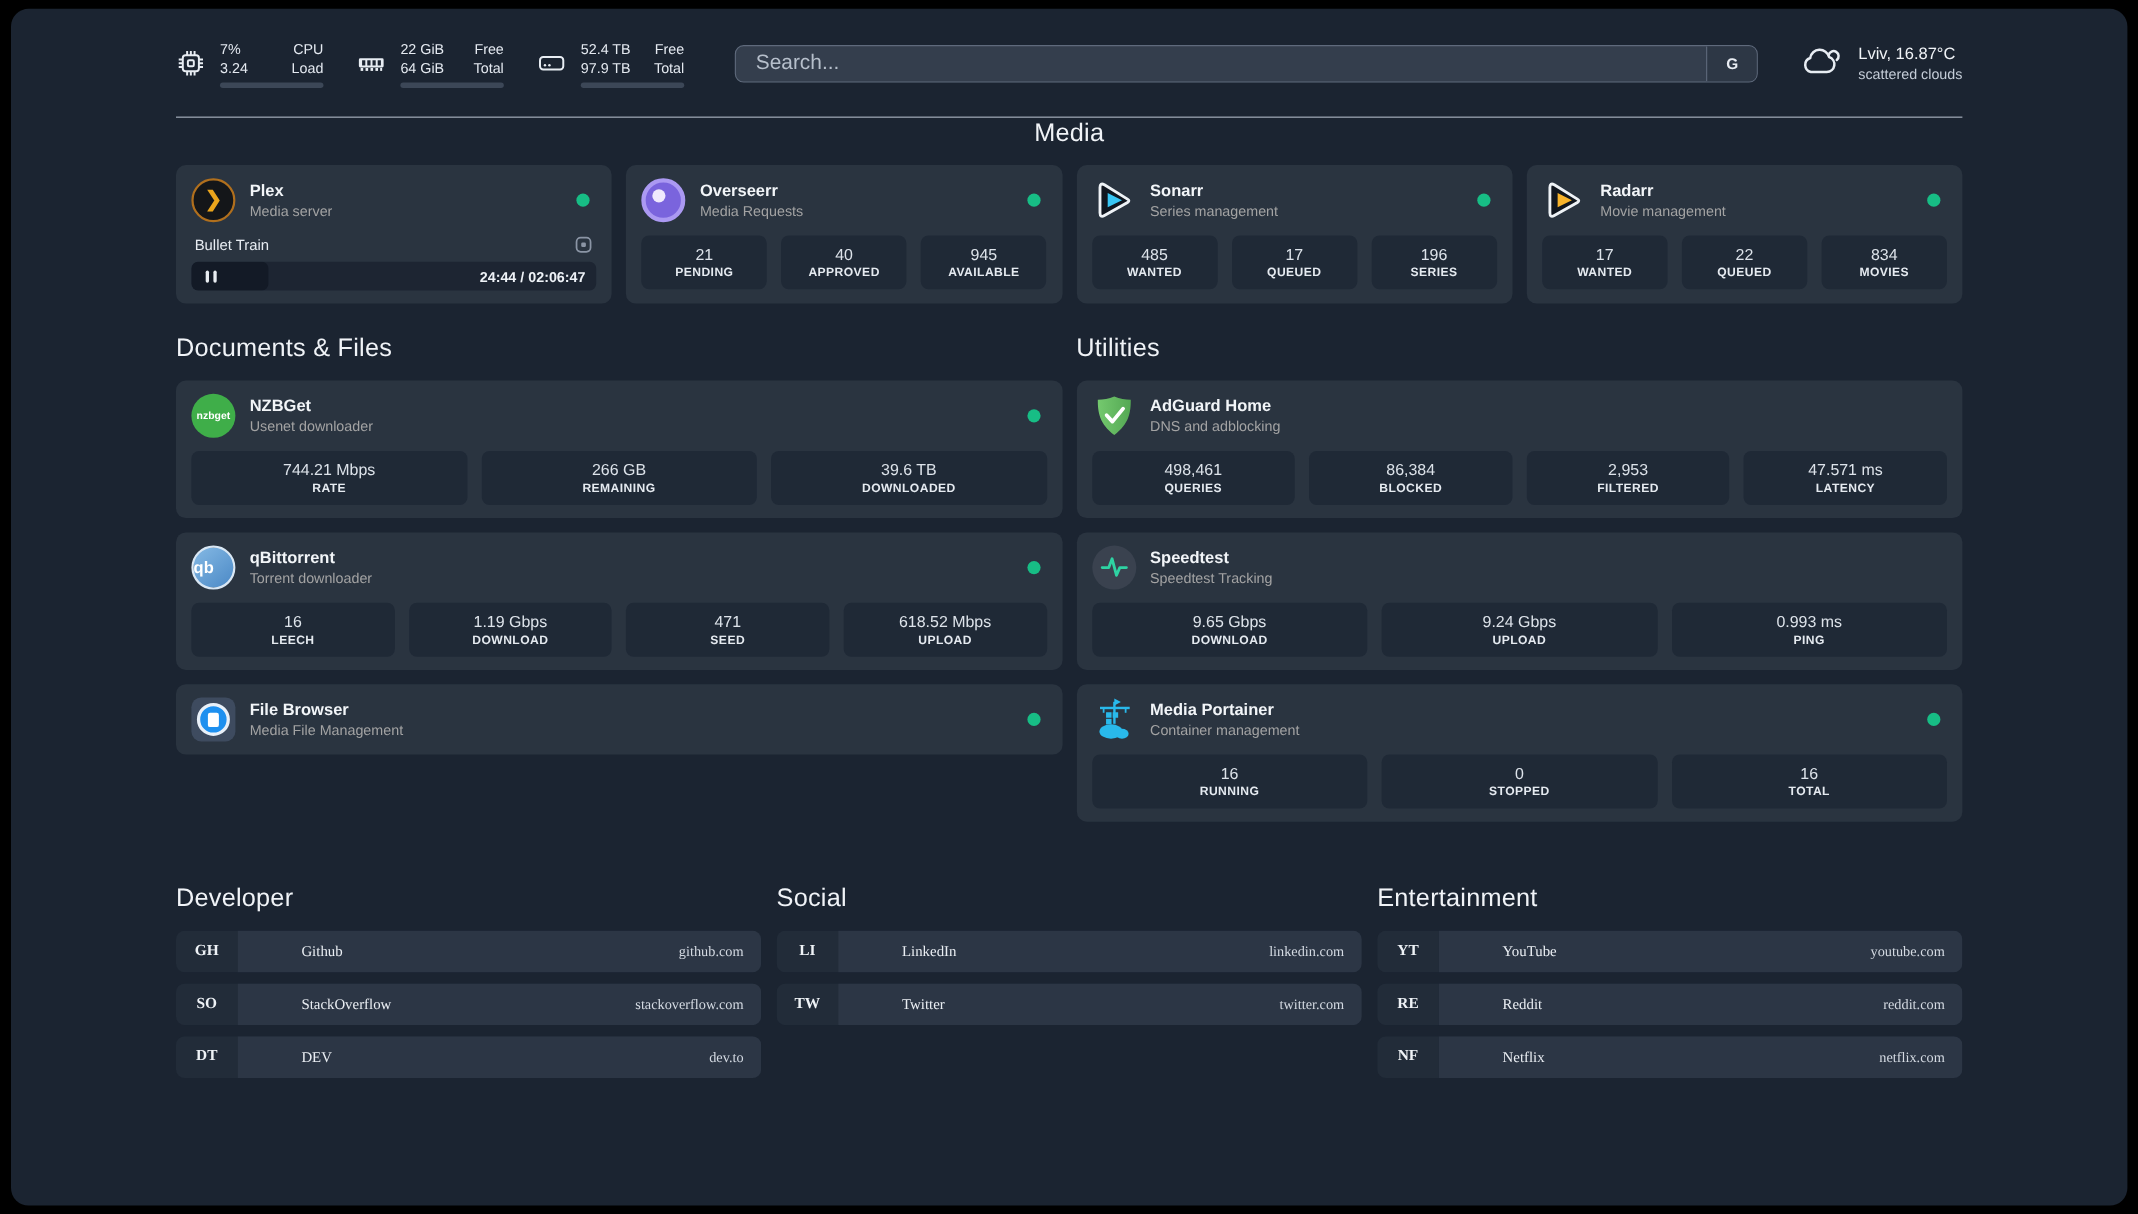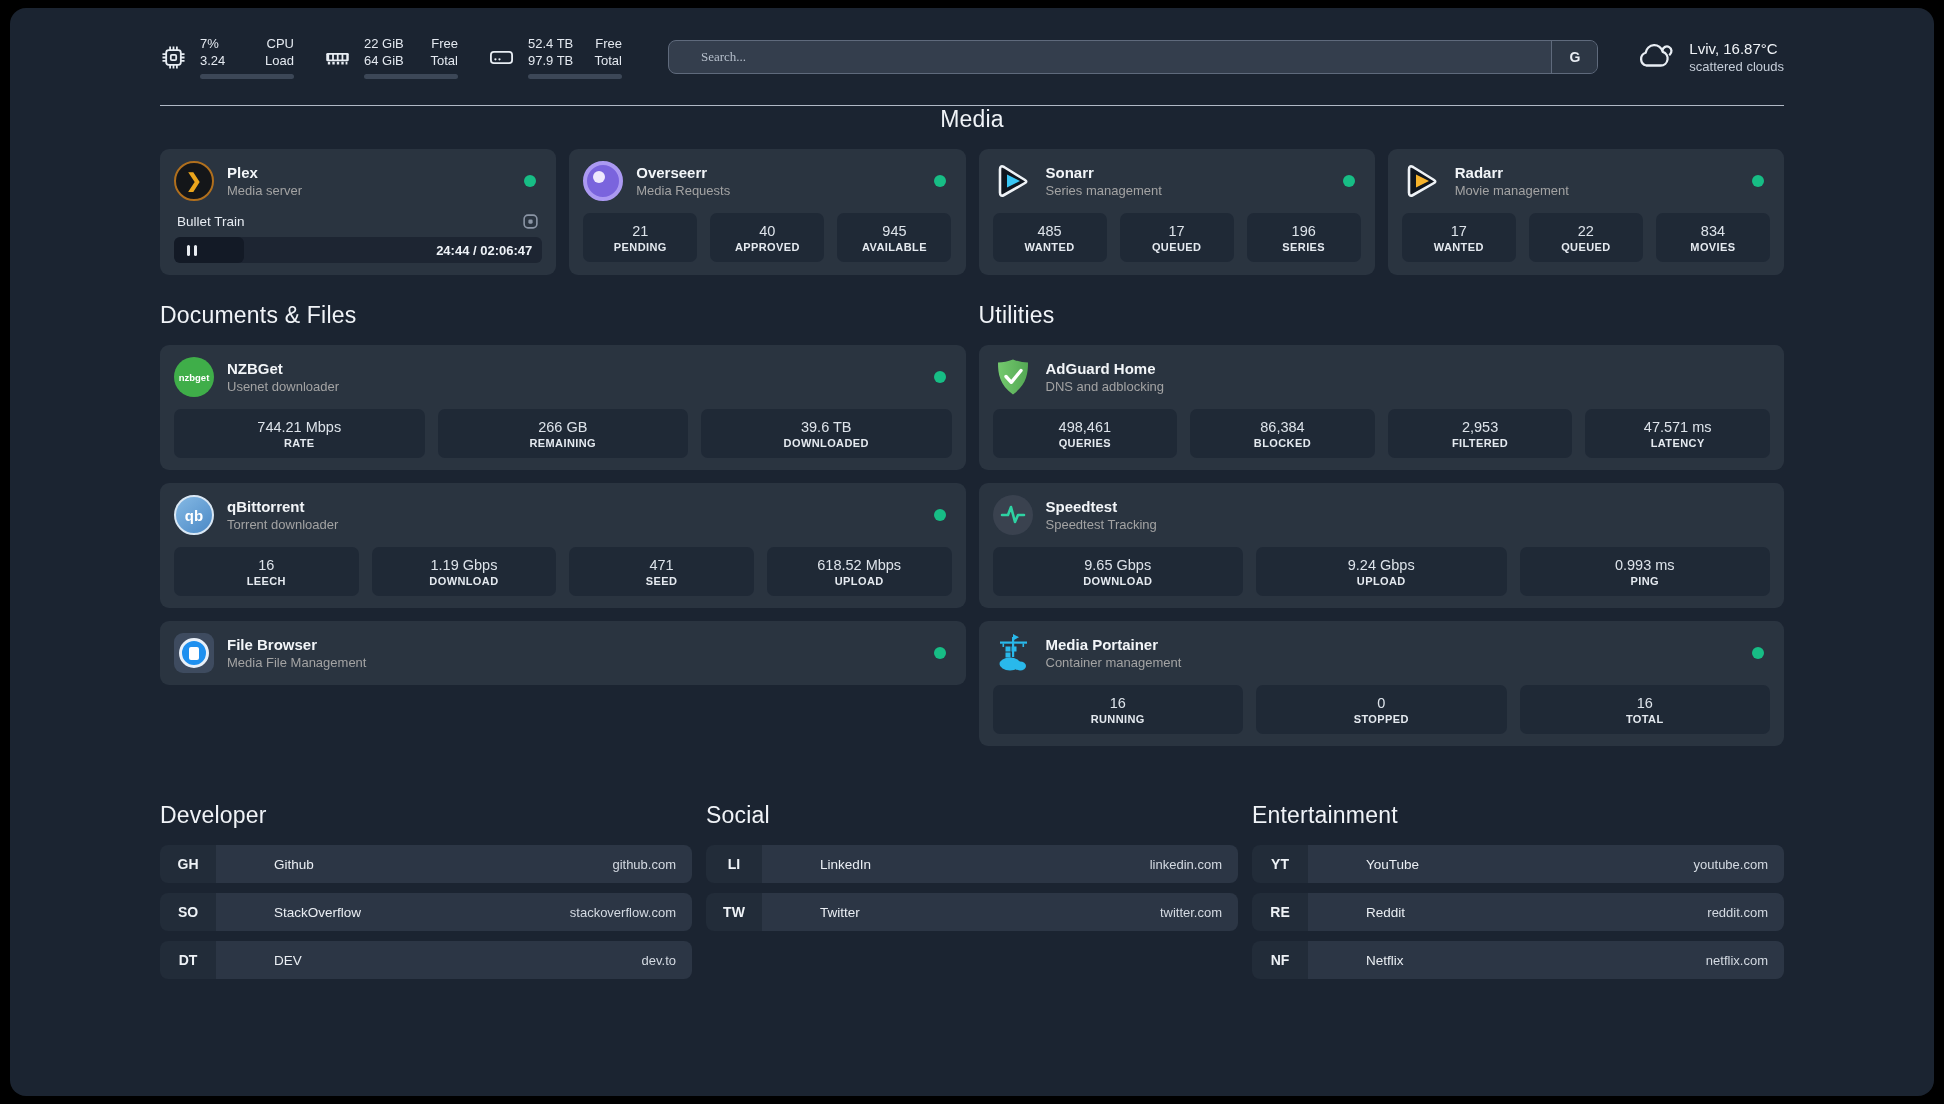--- a/index.html
+++ b/index.html
@@ -24,21 +24,21 @@
   .statrow { display:flex; justify-content:space-between; font-size:13px; color:#e4e9f0; line-height:17px; }
   .statbar { position:absolute; bottom:0; left:0; right:0; height:5px; border-radius:3px; background:#3c4757; overflow:hidden; }
   .statfill { height:100%; border-radius:3px; background:#a9b3c0; }
 
   .searchwrap {
     flex:1; margin:0 36px 0 46px; display:flex; height:34px;
     border:1px solid #5f6a7c; border-radius:8px; background:#343e4d; overflow:hidden;
   }
   .searchwrap input {
     flex:1; background:transparent; border:0; outline:none;
-    color:#e7ecf2; padding:0 32px; font-size:13px; font-family:Liberation Serif, serif;
+    color:#e7ecf2; padding:0 18px; font-size:19px; font-family:Liberation Sans, sans-serif;
   }
   .searchwrap input::placeholder { color:#b6bfcb; }
   .gbtn {
     width:46px; background:#2d3745; border:0; border-left:1px solid #5f6a7c;
     color:#e9edf3; font-weight:700; font-size:14px; cursor:pointer;
     display:flex; align-items:center; justify-content:center; font-family:"Liberation Sans",sans-serif;
   }
 
   .weather { display:flex; align-items:center; gap:13px; flex:0 0 auto; }
   .weather svg { width:42px; height:42px; }
@@ -86,34 +86,34 @@
   .ic-plex span { color:#eba51c; font-size:19px; font-weight:700; margin-top:-2px; }
 
   .ic-overseerr { background:#7a64dd; border:4px solid #ab99f2; border-radius:50%; overflow:hidden; }
   .ic-overseerr::after { content:""; position:absolute; left:6px; top:6px; width:12px; height:12px;
     border-radius:50%; background:#efe9fd; }
 
   .ic-nzbget { background:#3fae49; border-radius:50%; display:flex; align-items:center; justify-content:center; }
   .ic-nzbget span { color:#fff; font-size:9.5px; font-weight:700; }
 
   .ic-qbit { background:linear-gradient(140deg,#85b9e4,#4b89c6); border:2px solid #d9e7f4; border-radius:50%;
-    display:flex; align-items:center; justify-content:center; }
+    display:flex; align-items:center; }
   .ic-qbit span { color:#fff; font-size:15px; font-weight:600; }
 
   .ic-fb { background:#3e4b5f; border-radius:9px; display:flex; align-items:center; justify-content:center; }
   .fbcirc { width:30px; height:30px; border-radius:50%; background:#1e90ef; border:3px solid #e9f0f8;
     display:flex; align-items:center; justify-content:center; }
   .fbdoc { width:10px; height:13px; background:#fff; border-radius:2px; }
 
   .ic-speed { background:#3a424f; border-radius:50%; display:flex; align-items:center; justify-content:center; }
 
   
   .bm-grid { display:grid; grid-template-columns:repeat(3,1fr); gap:14px; margin-top:56px; }
   .bm-list { display:flex; flex-direction:column; gap:10px; margin-top:16px; }
-  .bm-row { display:flex; height:38px; border-radius:8px; overflow:hidden; cursor:pointer; }
+  .bm-row { display:flex; height:38px; border-radius:8px; overflow:hidden; cursor:pointer;font-family:Liberation Serif, serif; }
   .bm-abbr { width:56px; background:#222c39; color:#eef2f6; font-size:14px; font-weight:600;
     display:flex; align-items:center; justify-content:center; flex:0 0 auto; }
   .bm-main { flex:1; background:#2c3645; display:flex; align-items:center; justify-content:space-between; padding:0 16px; }
   .bm-name { font-size:13.5px; color:#eaeef3;margin-left:42px; }
   .bm-url { font-size:13px; color:#d4dae2; }
 </style>
 </head>
 <body>
 
 <div class="frame">

